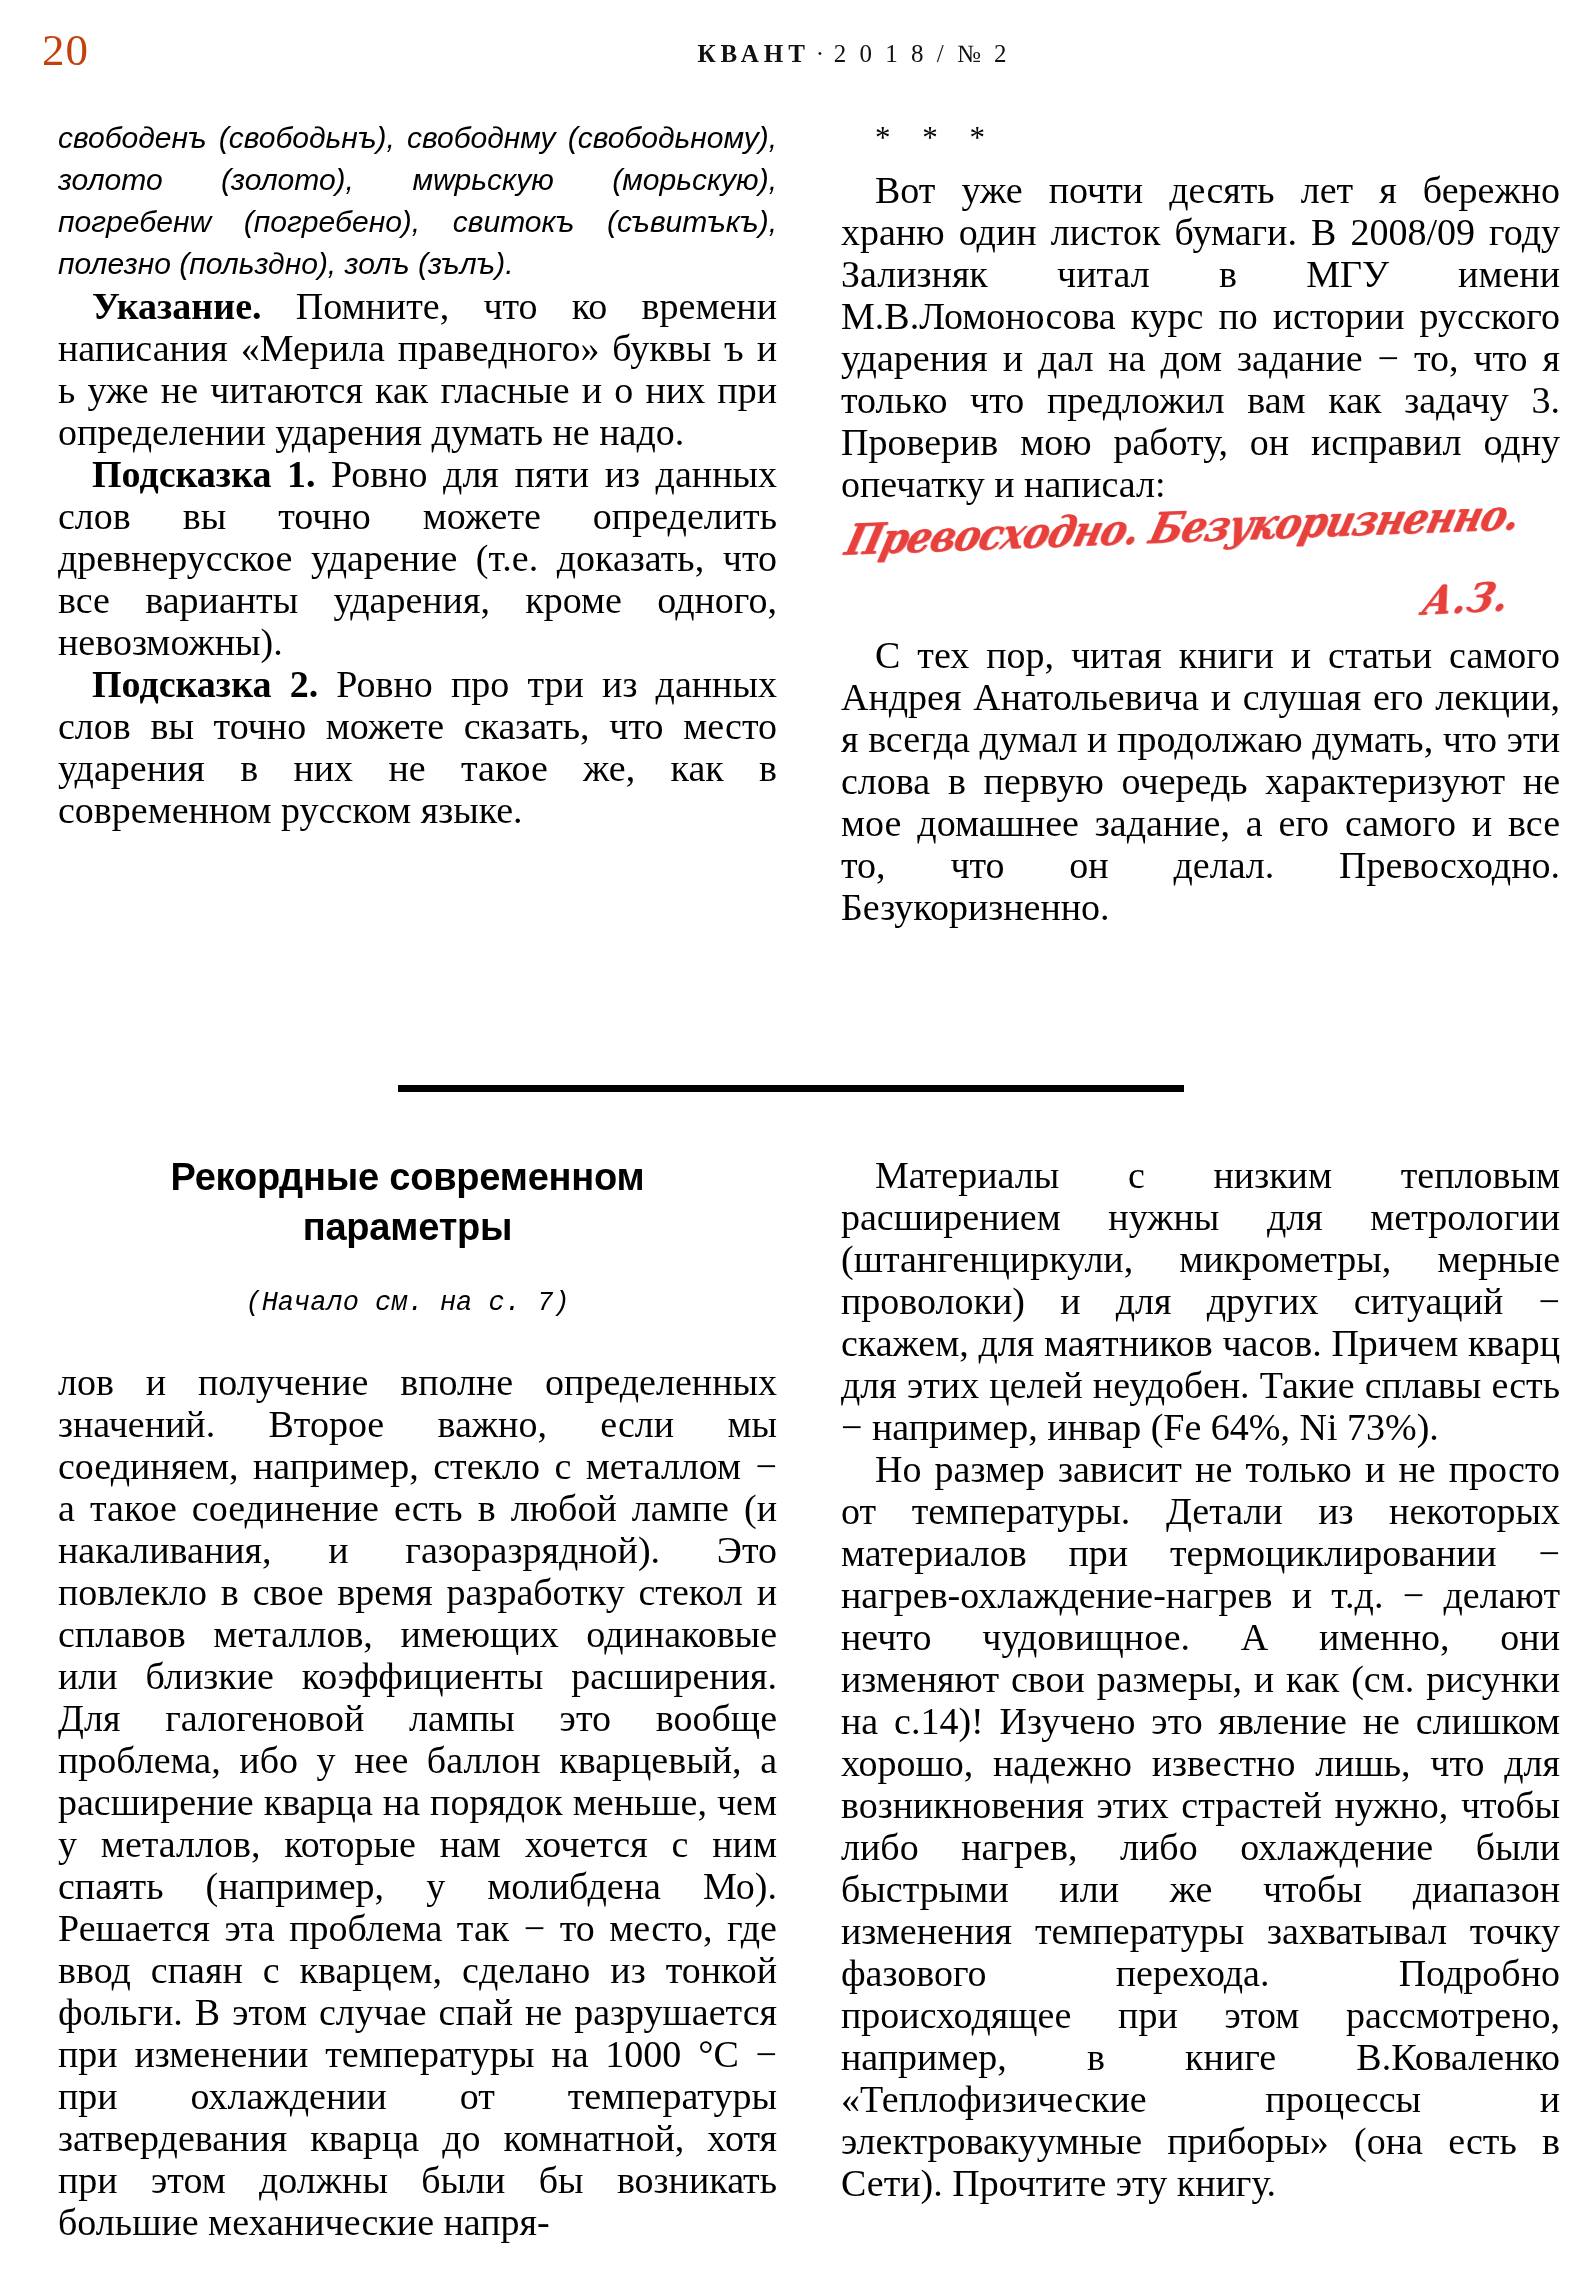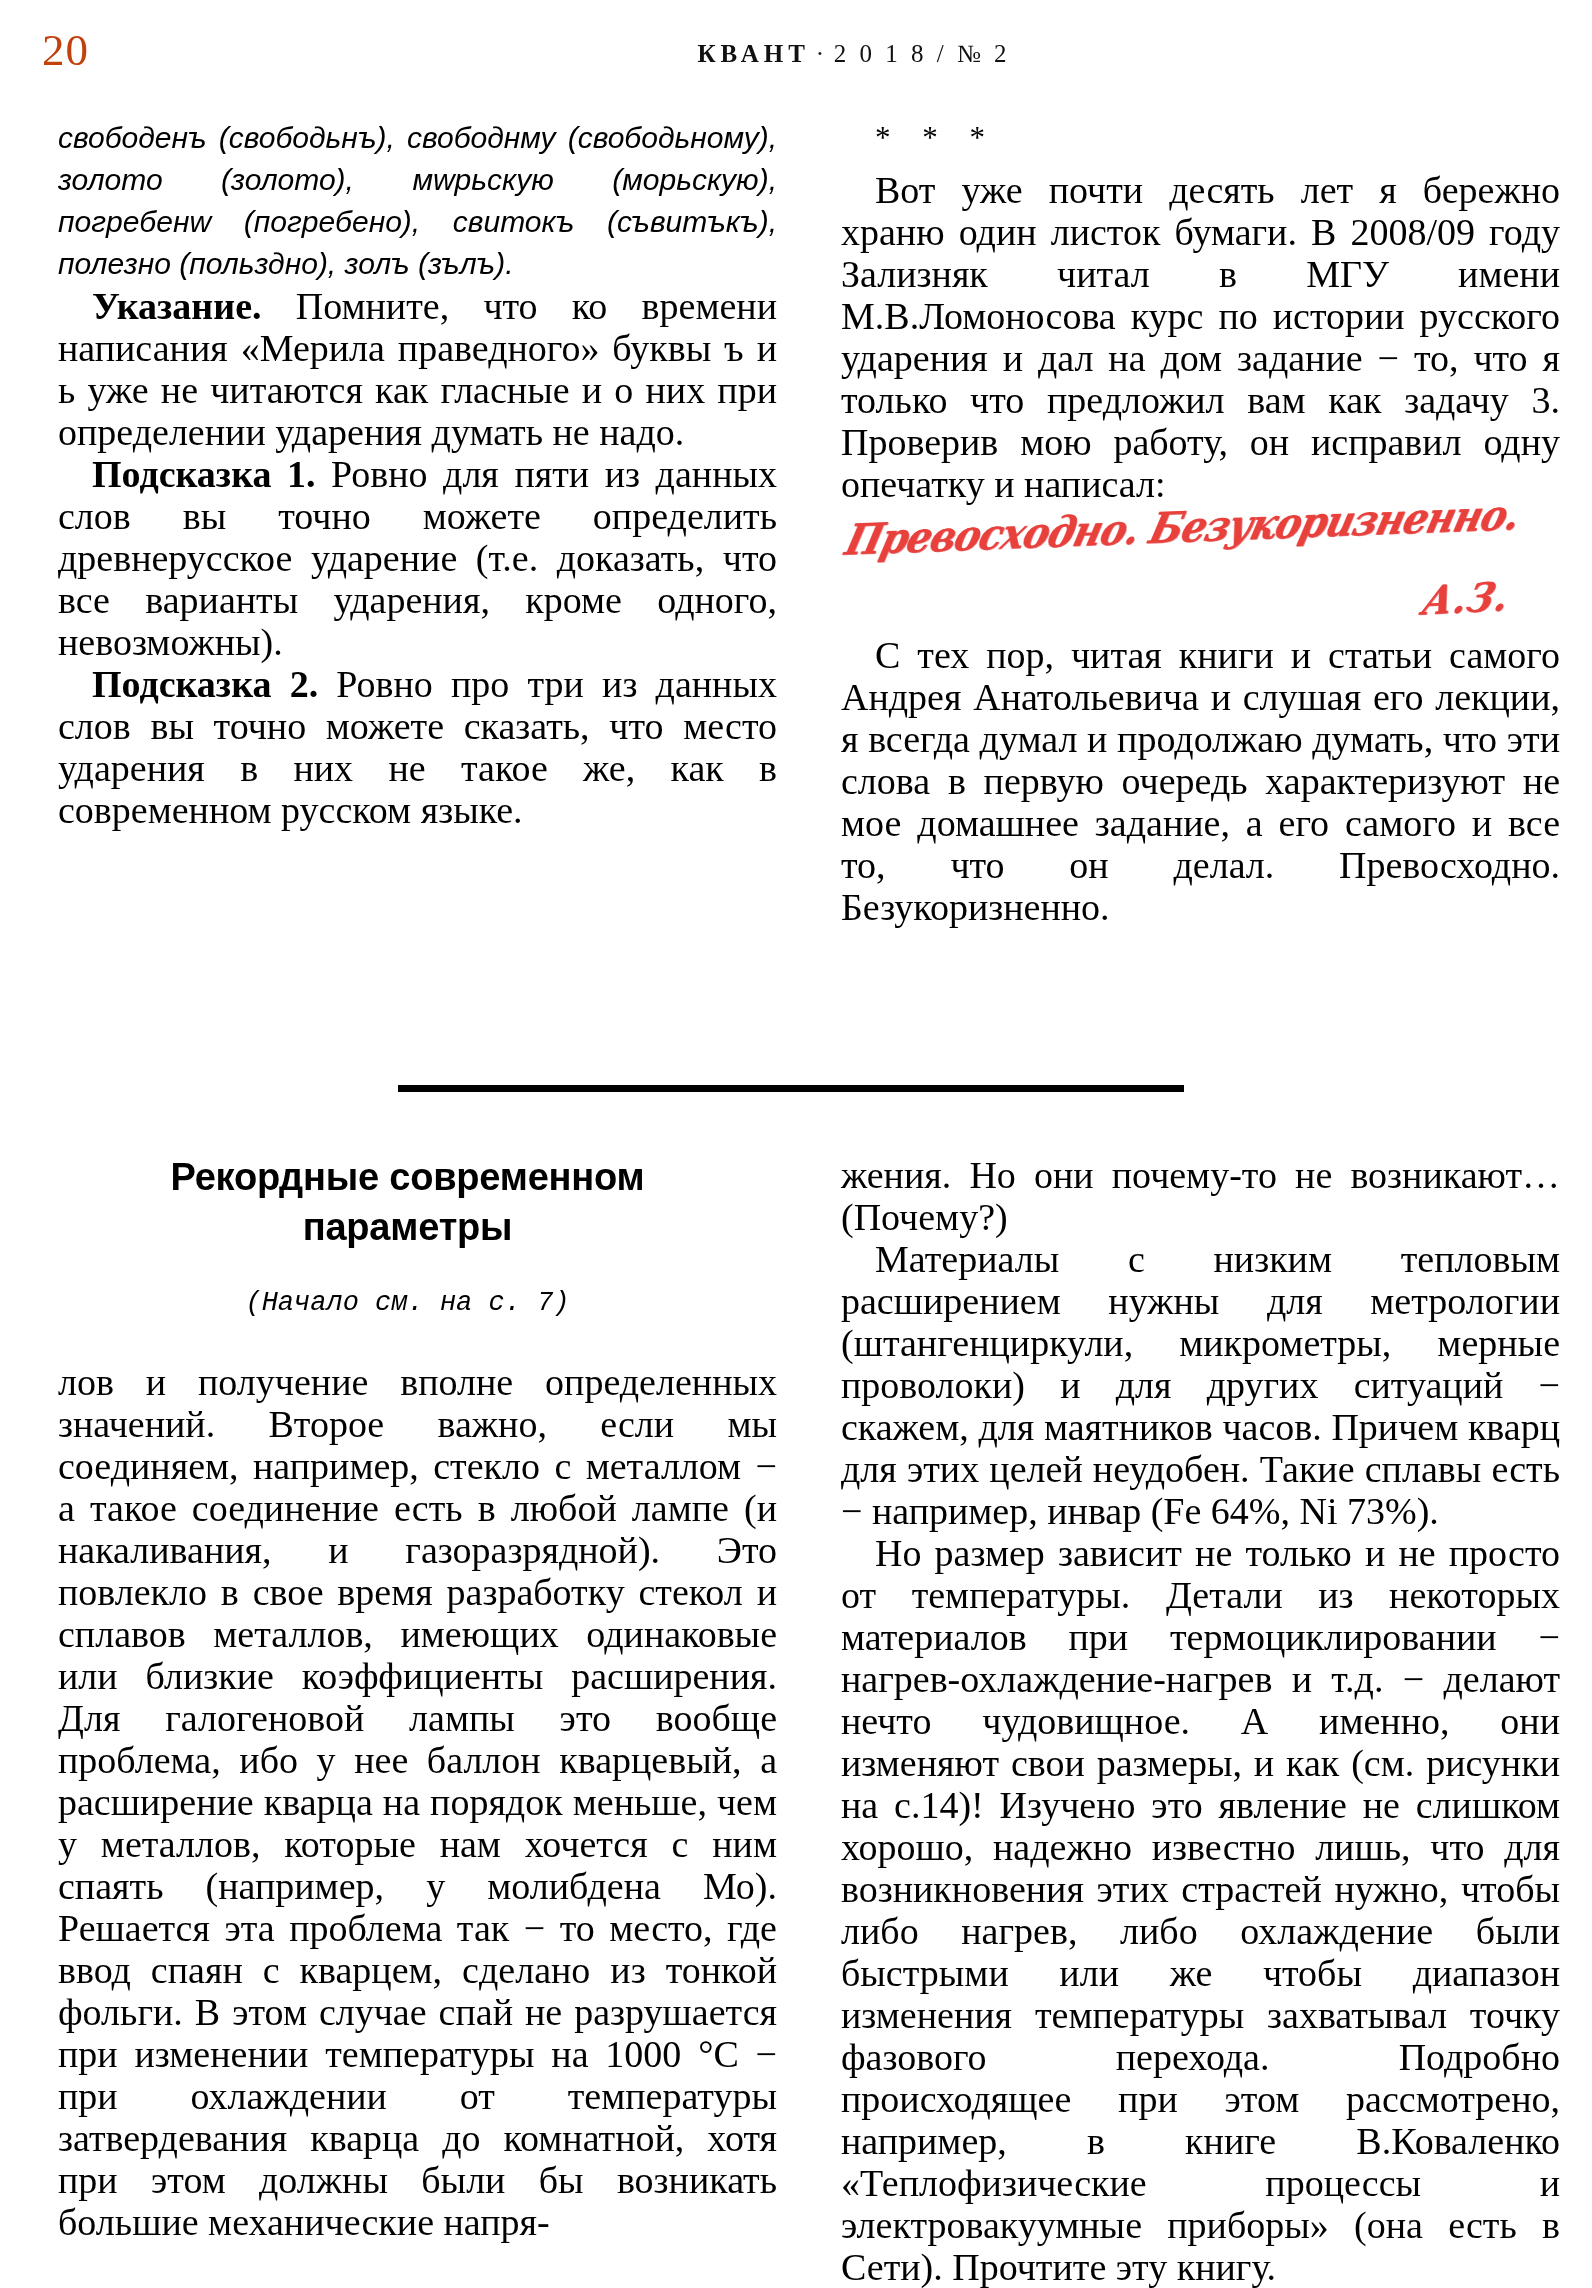--- a/index.html
+++ b/index.html
@@ -203,19 +203,18 @@
       <span>параметры</span>
     </h1>
     <p class="art-sub">(Начало см. на с. 7)</p>
   </div>
 
   <div class="col col-left block-bottom-left">
     <p class="body noind">лов и получение вполне определенных значений. Второе важно, если мы соединяем, например, стекло с металлом − а такое соединение есть в любой лампе (и накаливания, и газоразрядной). Это повлекло в свое время разработку стекол и сплавов металлов, имеющих одинаковые или близкие коэффициенты расширения. Для галогеновой лампы это вообще проблема, ибо у нее баллон кварцевый, а расширение кварца на порядок меньше, чем у металлов, которые нам хочется с ним спаять (например, у молибдена Мо). Решается эта проблема так − то место, где ввод спаян с кварцем, сделано из тонкой фольги. В этом случае спай не разрушается при изменении температуры на 1000 °С − при охлаждении от температуры затвердевания кварца до комнатной, хотя при этом должны были бы возникать большие механические напря-</p>
   </div>
 
   <div class="col col-right block-bottom-right">
-    <p class="body noind">жения. Но они почему-то не возникают… (Почему?)</p>
     <p class="body">Материалы с низким тепловым расширением нужны для метрологии (штангенциркули, микрометры, мерные проволоки) и для других ситуаций − скажем, для маятников часов. Причем кварц для этих целей неудобен. Такие сплавы есть − например, инвар (Fe 64%, Ni 73%).</p>
     <p class="body">Но размер зависит не только и не просто от температуры. Детали из некоторых материалов при термоциклировании − нагрев-охлаждение-нагрев и т.д. − делают нечто чудовищное. А именно, они изменяют свои размеры, и как (см. рисунки на с.14)! Изучено это явление не слишком хорошо, надежно известно лишь, что для возникновения этих страстей нужно, чтобы либо нагрев, либо охлаждение были быстрыми или же чтобы диапазон изменения температуры захватывал точку фазового перехода. Подробно происходящее при этом рассмотрено, например, в книге В.Коваленко «Теплофизические процессы и электровакуумные приборы» (она есть в Сети). Прочтите эту книгу.</p>
   </div>
 
 </div>
 
 
 </body></html>

